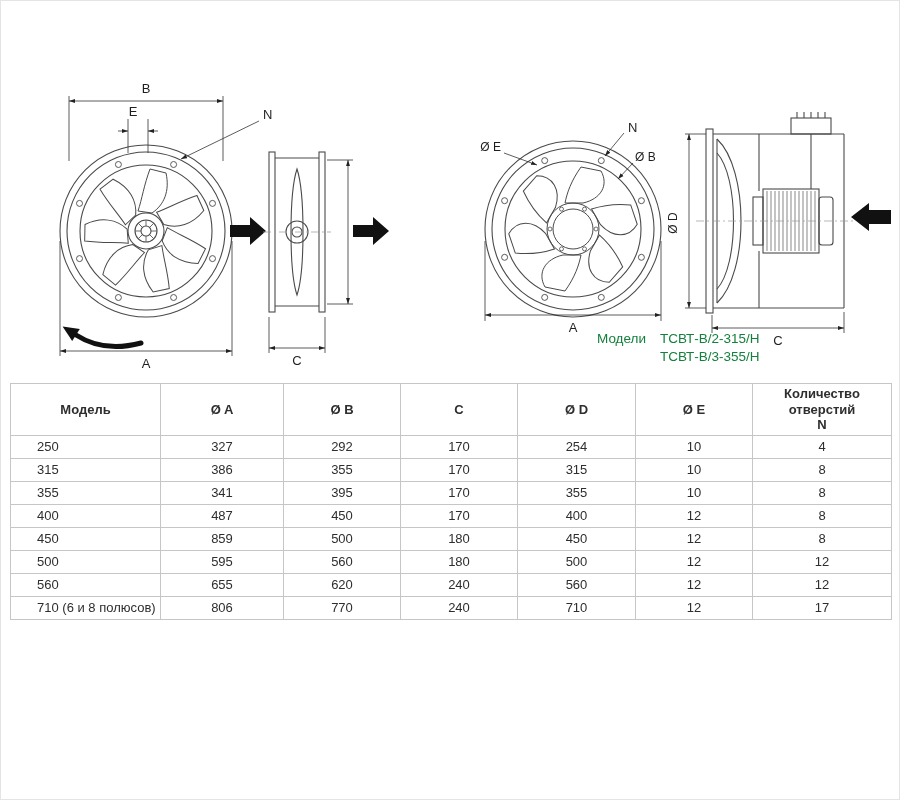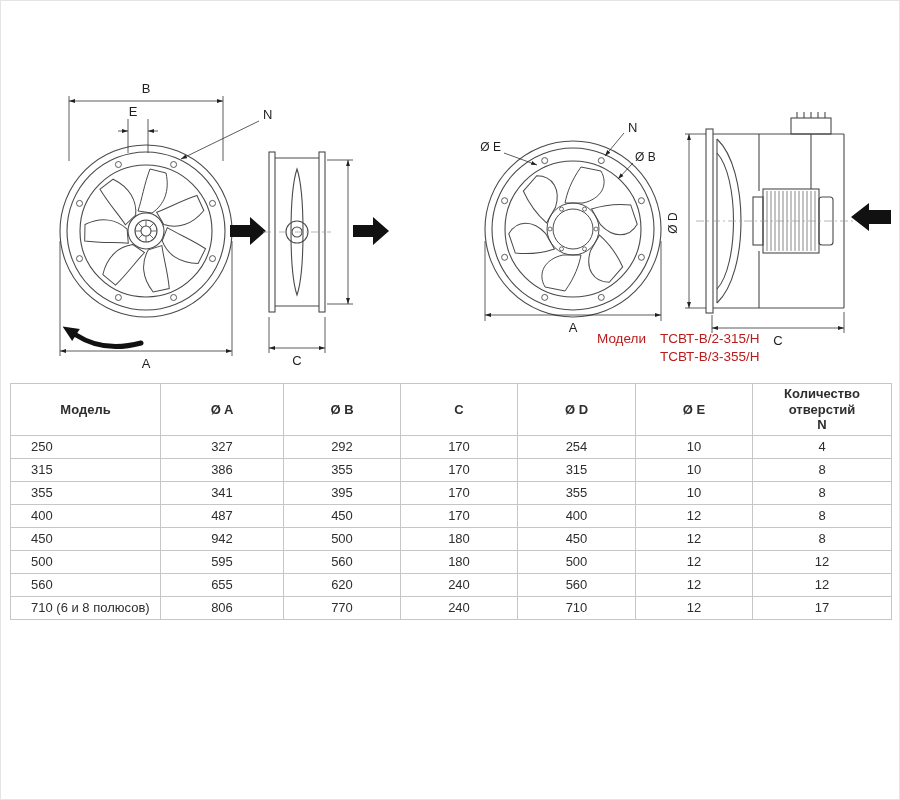--- a/index.html
+++ b/index.html
@@ -23,37 +23,37 @@
   svg text {
     font-family: "Liberation Sans", sans-serif;
     font-size: 13px;
     fill: #1f1f1f;
   }
   svg text.small { font-size: 12px; }
   .models-caption {
     position: absolute;
     left: 596px; top: 330px;
     display: flex; gap: 14px;
-    font-size: 13.5px; color: #b91c1c;
+    font-size: 13.5px; color: #15803d;
   }
   .models-caption .model-names { display: flex; flex-direction: column; gap: 3px; }
   table.spec {
     position: absolute; left: 9px; top: 382px;
     width: 881px;
     border-collapse: collapse;
     font-size: 13px; color: #2e2e2e;
     table-layout: fixed;
   }
   .spec th, .spec td { border: 1px solid #c6c6c6; background: #ffffff; }
   .spec th {
     font-weight: bold; text-align: center; vertical-align: middle;
     height: 50px; white-space: pre-line; line-height: 1.2; padding: 2px 4px;
   }
   .spec td { height: 23px; text-align: center; padding: 2px 4px; }
-  .spec td:first-child { text-align: left; padding-left: 20px; }
+  .spec td:first-child { text-align: left; padding-left: 26px; }
 </style>
 </head>
 <body>
 
 <div class="page">
 
   <div class="drawing-area">
     <svg width="900" height="378" viewBox="0 0 900 378">
       <defs>
         <marker id="ma" viewBox="0 0 10 10" refX="10" refY="5" markerWidth="7.5" markerHeight="7.5" orient="auto-start-reverse">
@@ -332,21 +332,21 @@
           <td>400</td>
           <td>487</td>
           <td>450</td>
           <td>170</td>
           <td>400</td>
           <td>12</td>
           <td>8</td>
         </tr>
         <tr>
           <td>450</td>
-          <td>942</td>
+          <td>859</td>
           <td>500</td>
           <td>180</td>
           <td>450</td>
           <td>12</td>
           <td>8</td>
         </tr>
         <tr>
           <td>500</td>
           <td>595</td>
           <td>560</td>

